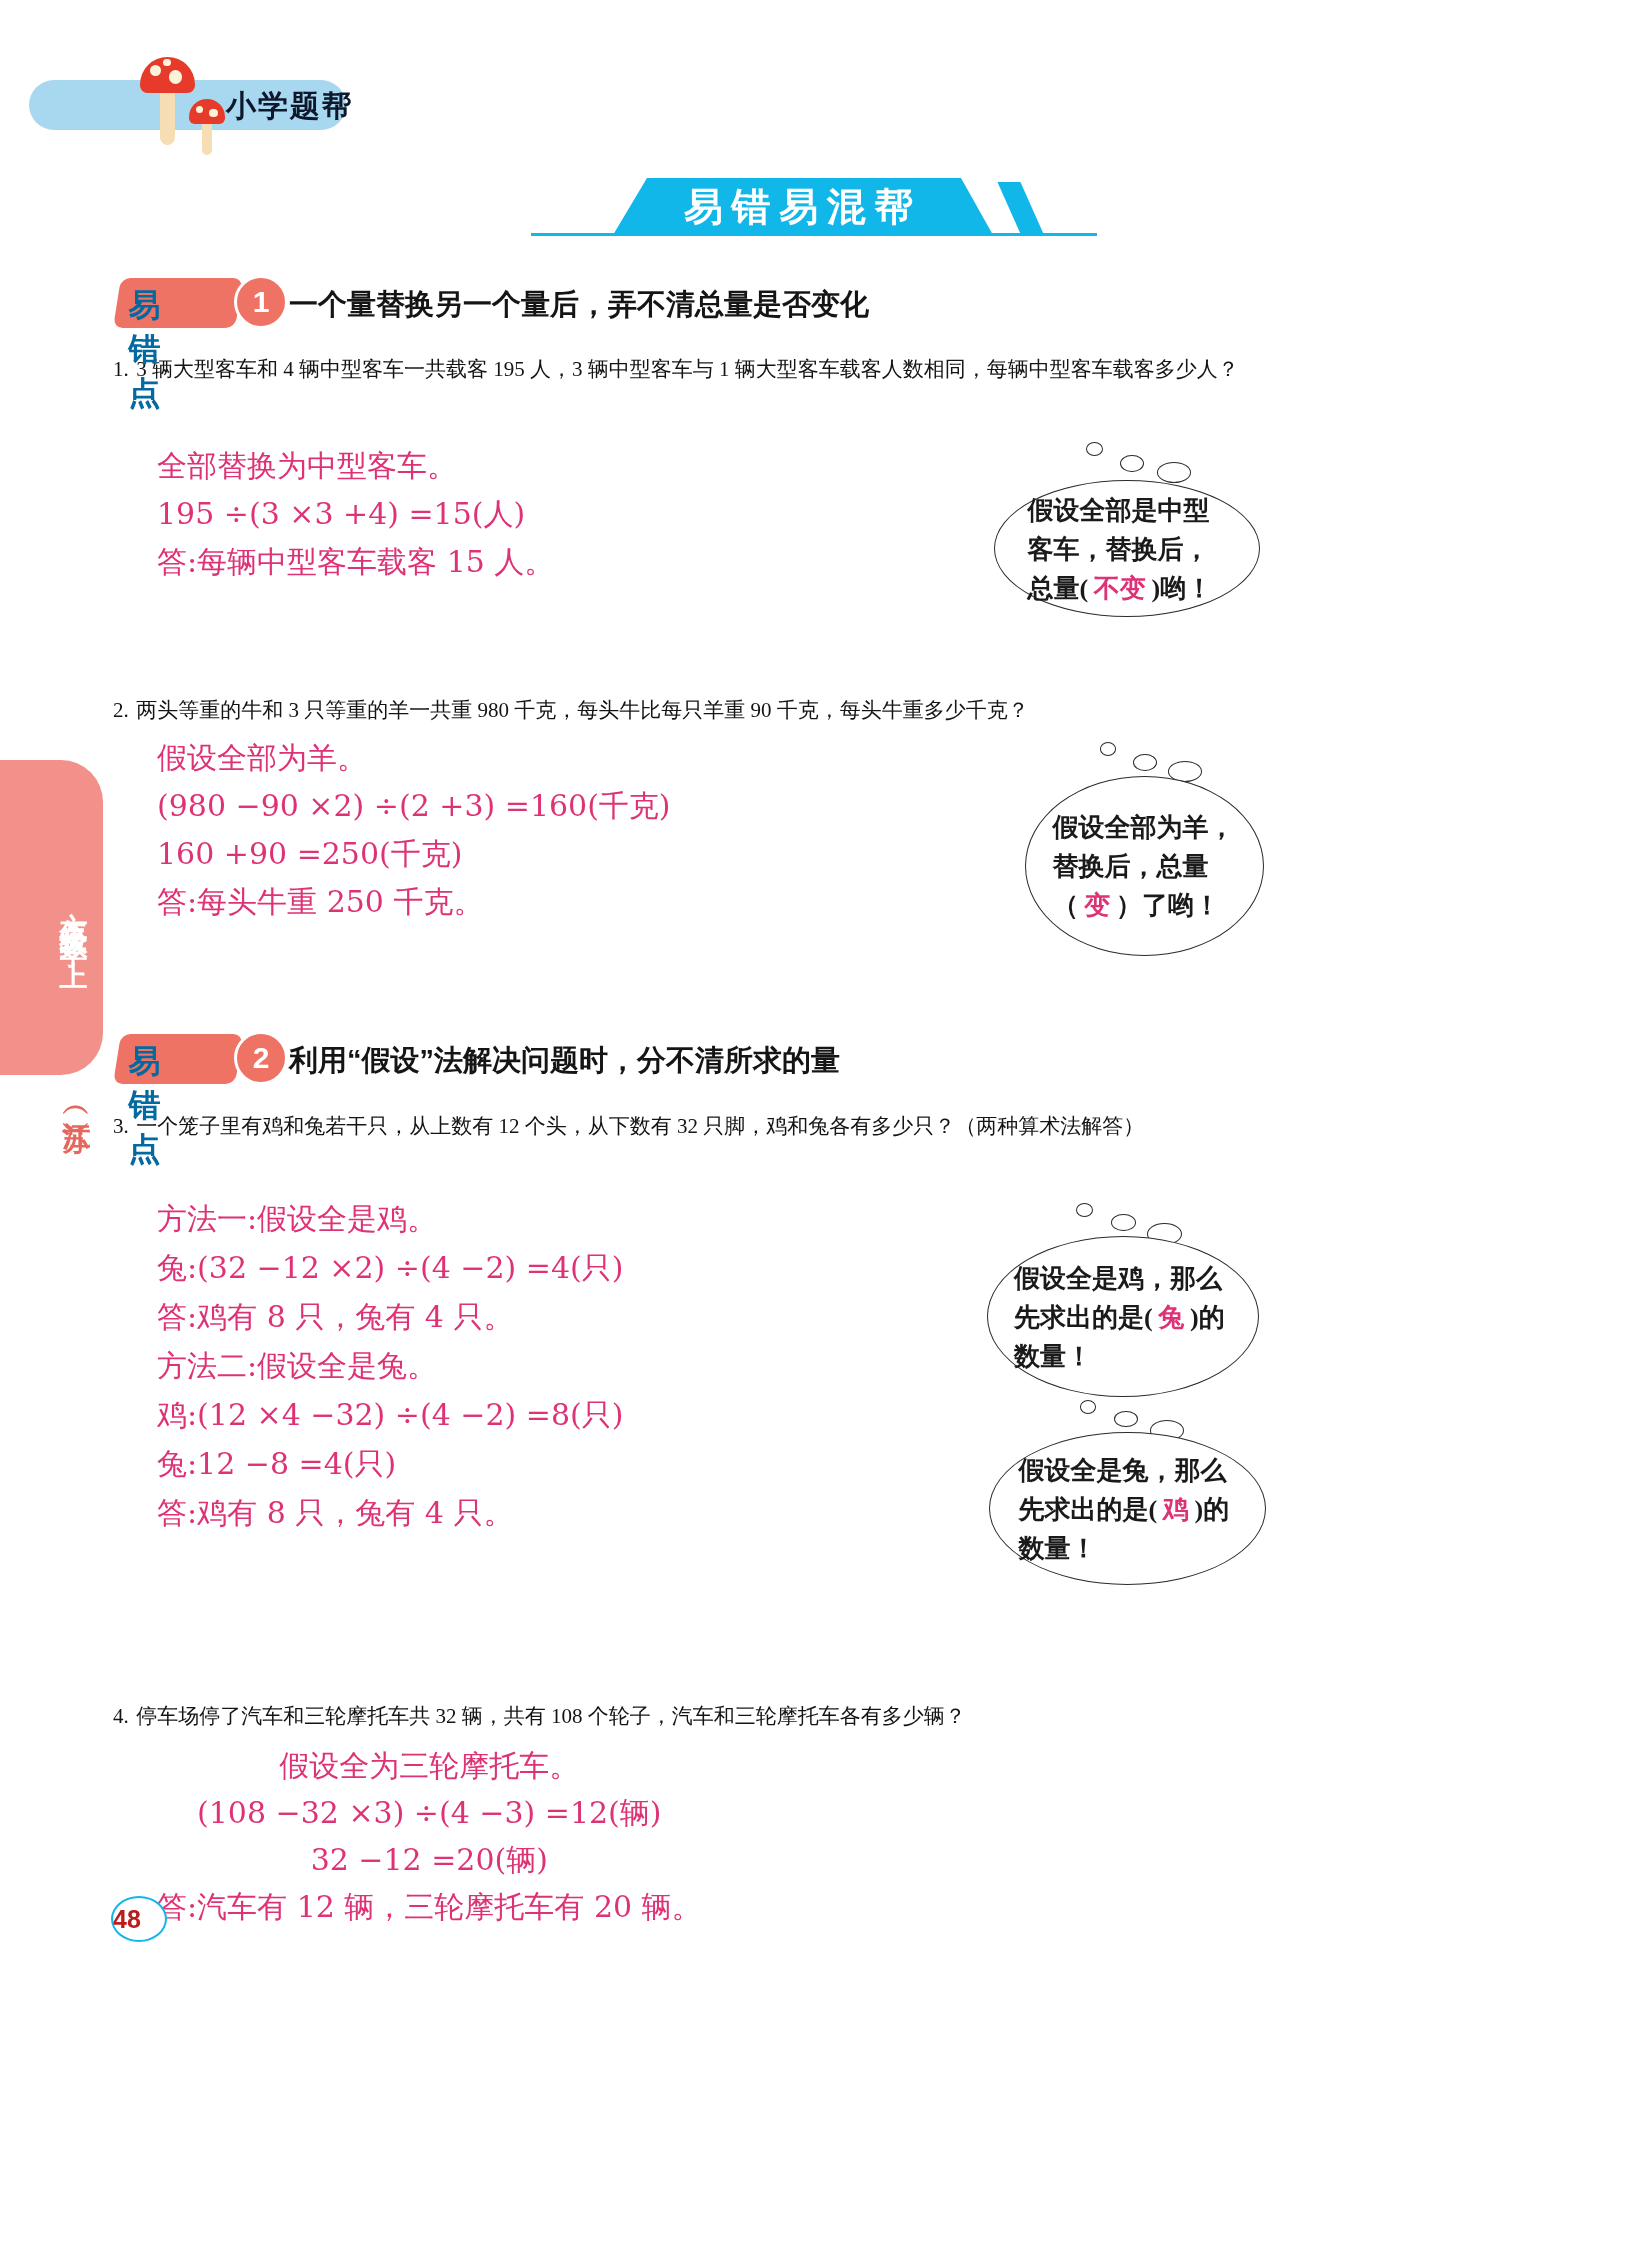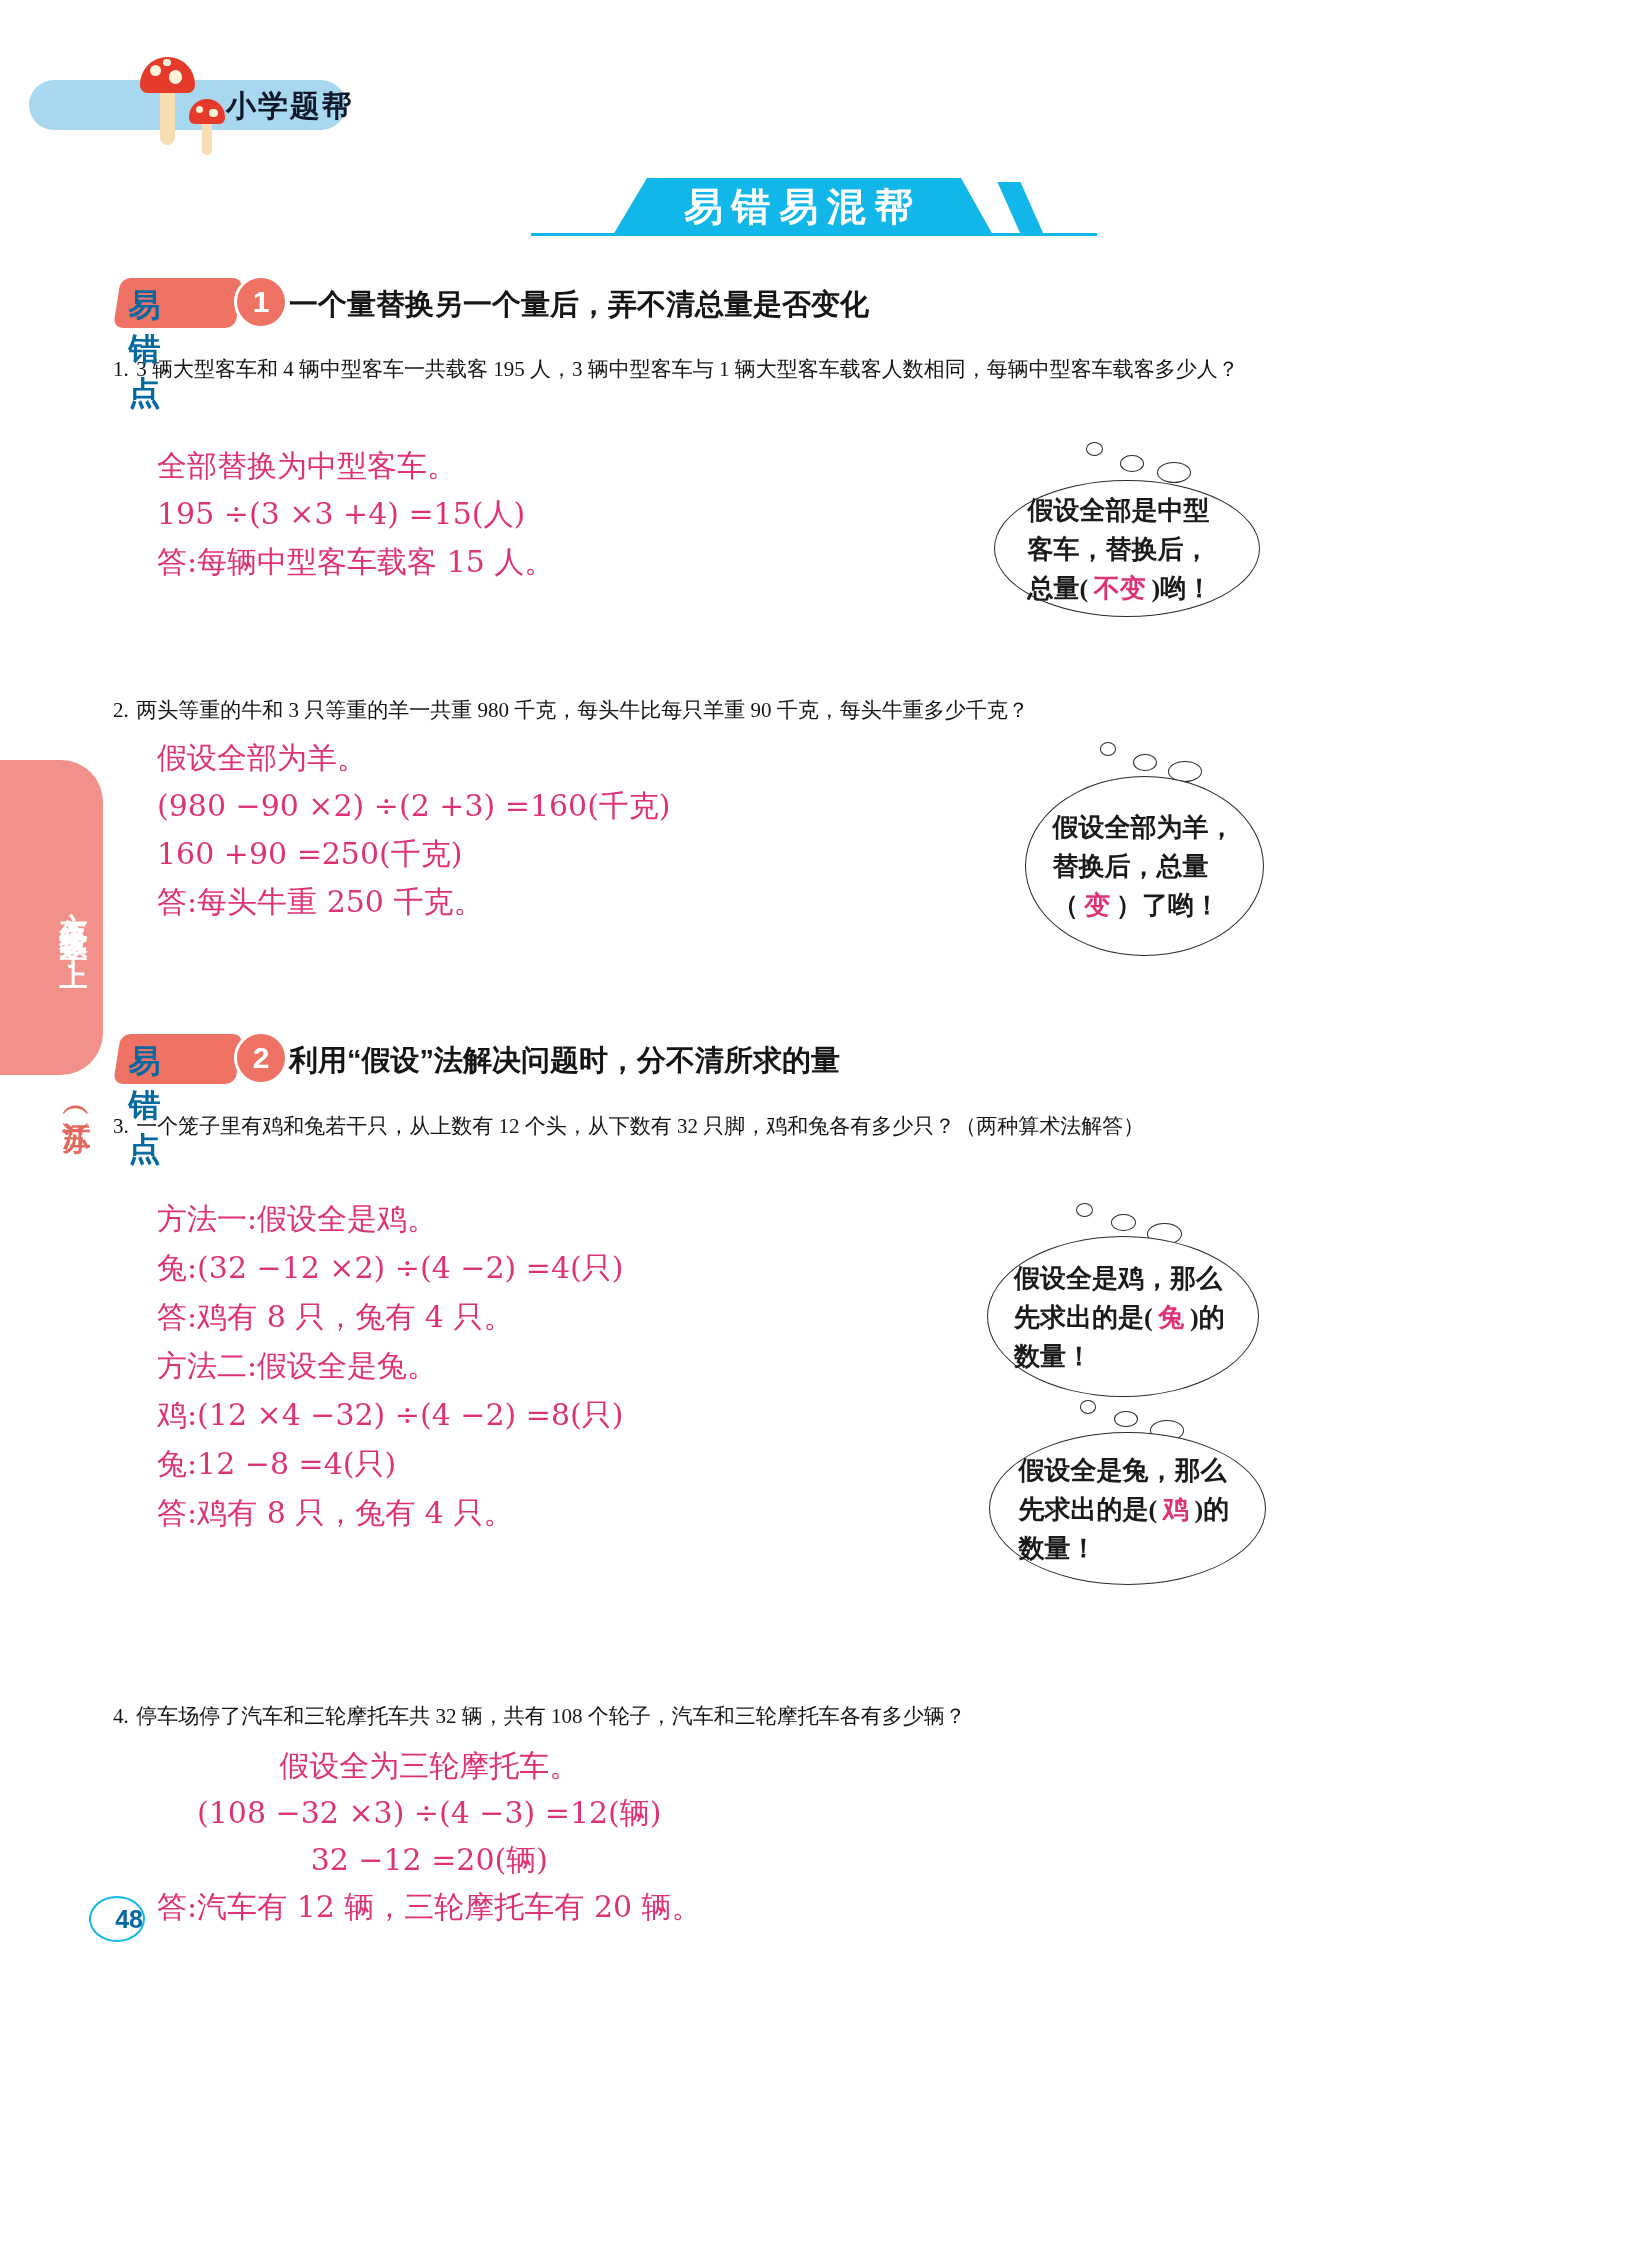--- a/index.html
+++ b/index.html
@@ -61,23 +61,23 @@
   
   .side-tab{position:absolute;left:0;top:760px;width:103px;height:315px;background:#f29189;
             border-radius:0 42px 42px 0;}
   .side-tab span{position:absolute;left:54px;top:50%;transform:translateY(-50%);
             writing-mode:vertical-rl;color:#fff;font-family:"Liberation Sans",sans-serif;
             font-weight:bold;font-size:28px;letter-spacing:6.7px;}
   .side-region{position:absolute;left:57px;top:1097px;writing-mode:vertical-rl;color:#e4685e;
             font-family:"Liberation Sans",sans-serif;font-weight:bold;font-size:28px;letter-spacing:2.9px;}
 
   
-  .pagenum{position:absolute;left:89px;top:1896px;width:52px;height:42px;border:2.9px solid #12b7e9;
-           border-radius:50%;text-align:right;line-height:42px;font-family:"Liberation Sans",sans-serif;
-           font-weight:bold;font-size:25px;color:#0369a1;background:#fff;}
+  .pagenum{position:absolute;left:111px;top:1896px;width:52px;height:42px;border:2.9px solid #12b7e9;
+           border-radius:50%;text-align:left;line-height:42px;font-family:"Liberation Sans",sans-serif;
+           font-weight:bold;font-size:25px;color:#b91c1c;background:#fff;}
 </style>
 </head>
 <body>
 
 <div class="page">
 
   <div class="logo-pill"></div>
   <div class="mush mush-big" style="left:140px;top:57px;">
     <div class="cap">
       <div class="spot" style="left:9.6px;top:7.6px;width:11.5px;height:11.5px;"></div>

